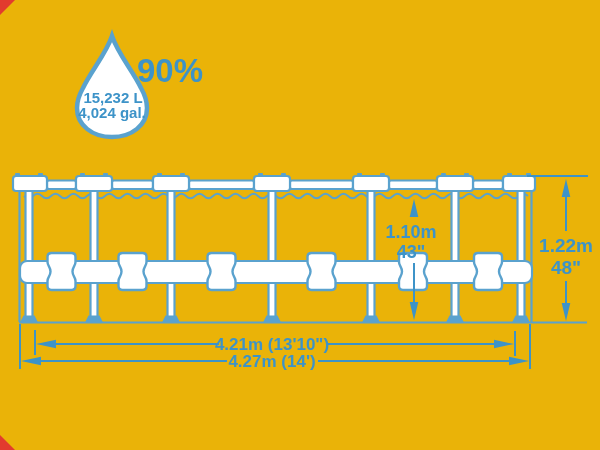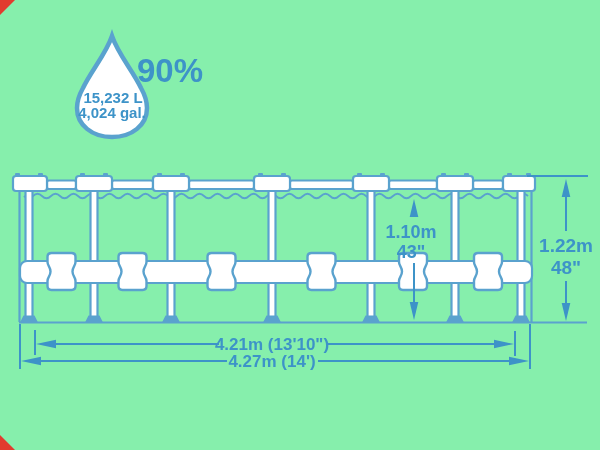--- a/index.html
+++ b/index.html
@@ -1,21 +1,21 @@
 <!DOCTYPE html>
 <html style="--line: #5AA2CE; --dim: #3D93C8; --red: #E23B2E;"><head>
 <meta charset="utf-8">
 <style>
   :root{
     --line:#5AA2CE;
     --dim:#3D93C8;
     --red:#E23B2E;
   }
   html,body{margin:0;padding:0;background:#fff;}
-  .stage{position:relative;width:600px;height:450px;background:#86efac;overflow:hidden;}
+  .stage{position:relative;width:600px;height:450px;background:#eab308;overflow:hidden;}
   svg text{font-family:"Liberation Sans","DejaVu Sans",sans-serif;font-weight:bold;fill:var(--dim);}
   .frame{fill:#fff;stroke:var(--line);stroke-width:2.2;}
   .frame-thick{fill:#fff;stroke:var(--line);stroke-width:2.4;}
   .frame-line{stroke:var(--line);stroke-width:2.2;fill:none;}
   .frame-solid{fill:var(--line);stroke:none;}
   .wave{stroke:var(--line);stroke-width:1.8;fill:none;}
   .drop-path{fill:#fff;stroke:var(--line);stroke-width:4.5;}
   .dim-line{stroke:var(--dim);stroke-width:2;fill:none;}
   .dim-solid{fill:var(--dim);stroke:none;}
   .red{fill:var(--red);stroke:none;}

